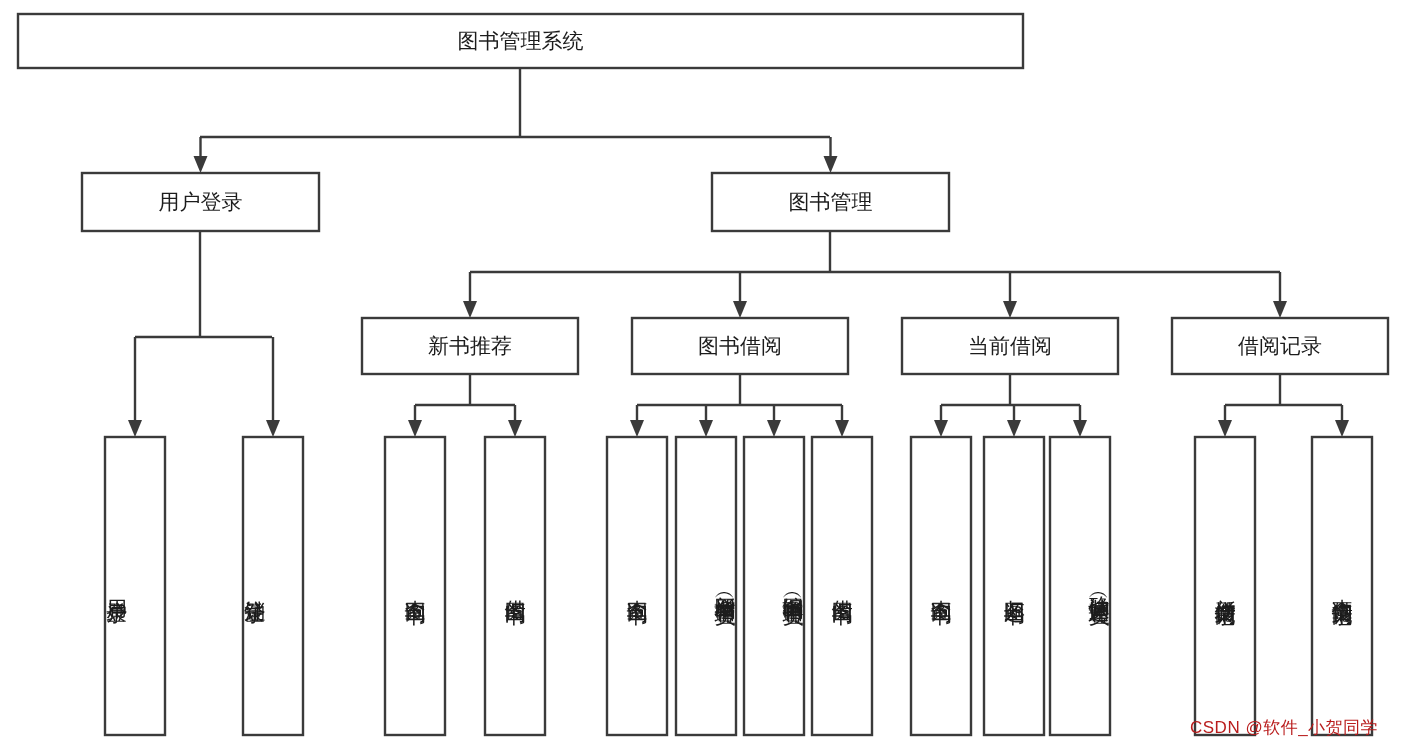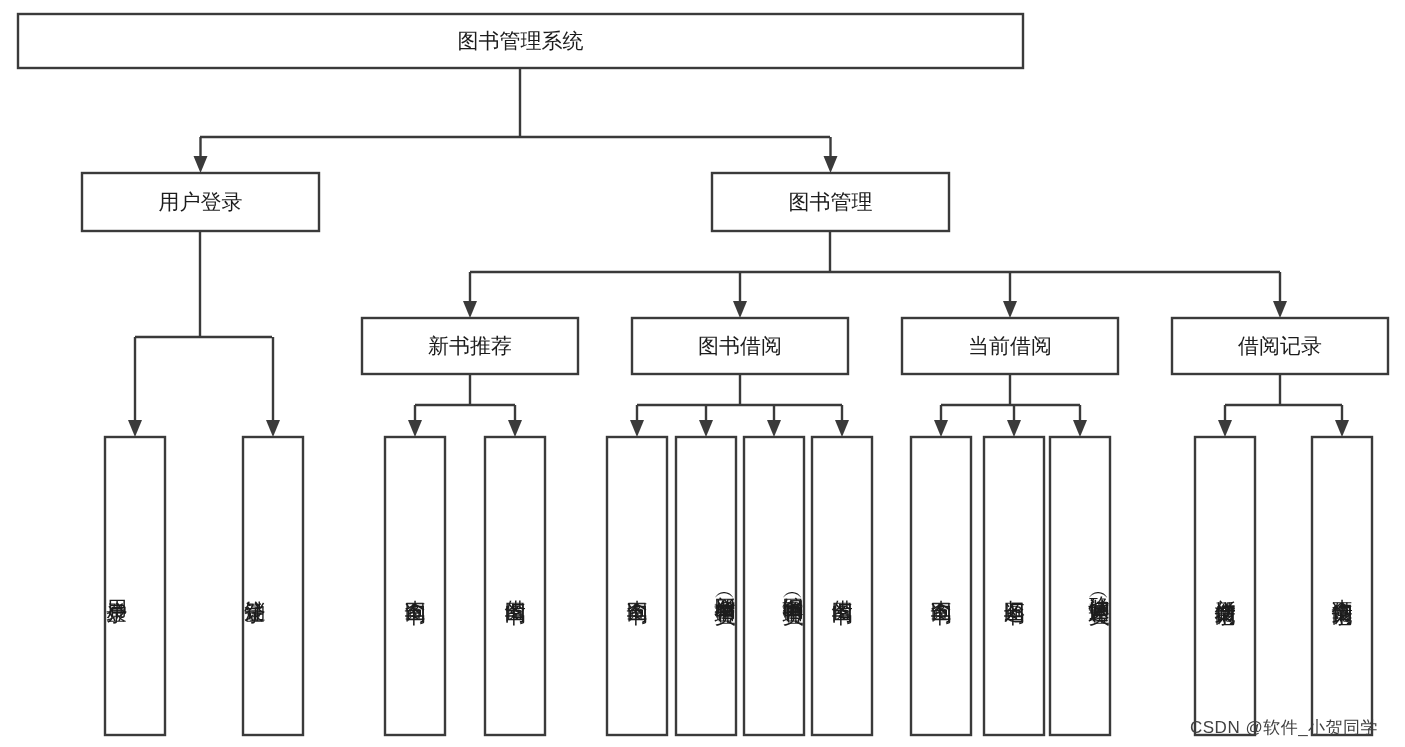--- a/index.html
+++ b/index.html
@@ -62,21 +62,21 @@
     white-space: nowrap;
     display: flex;
     align-items: flex-start;
     justify-content: center;
     pointer-events: none;
   }
   .watermark {
     position: absolute;
     font-family: "Liberation Sans", "DejaVu Sans", sans-serif;
     font-size: 17px;
-    color: #404040;
+    color: #b91c1c;
     white-space: nowrap;
     letter-spacing: 0.5px;
   }
 </style>
 </head>
 <body>
 
 <div id="diagram-root">
 
   <svg class="diagram-canvas" viewBox="0 0 1405 747">

